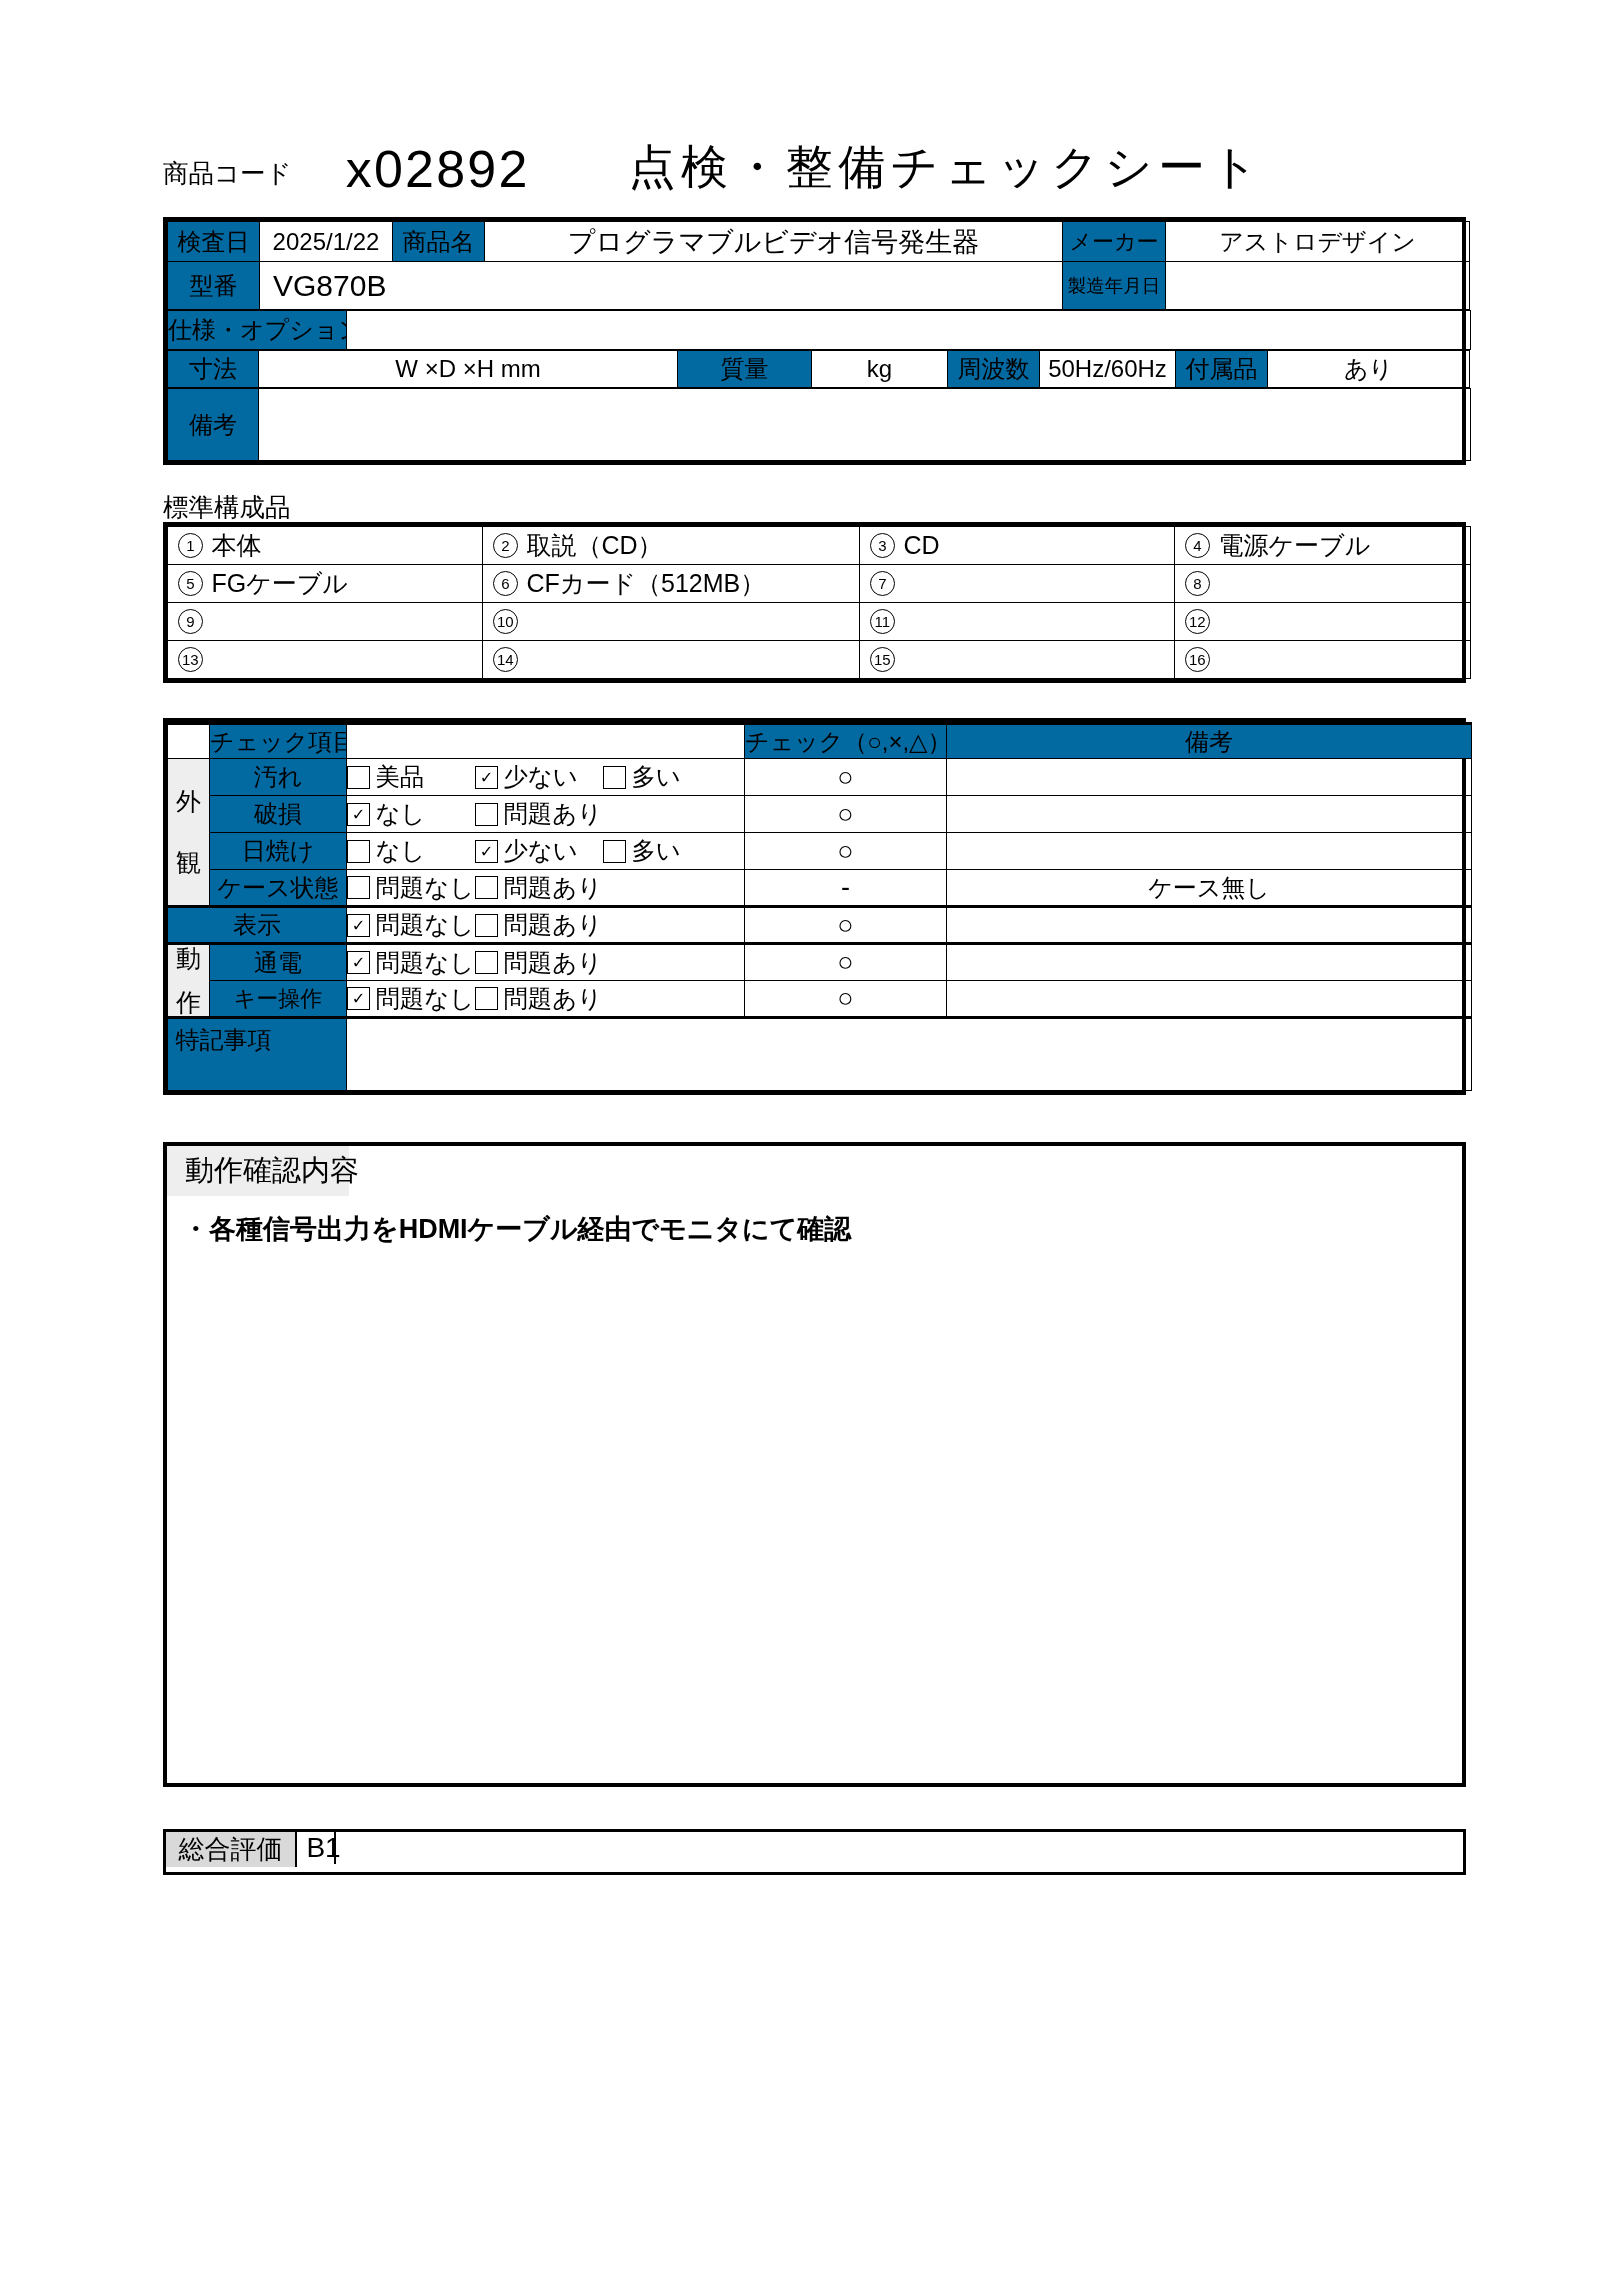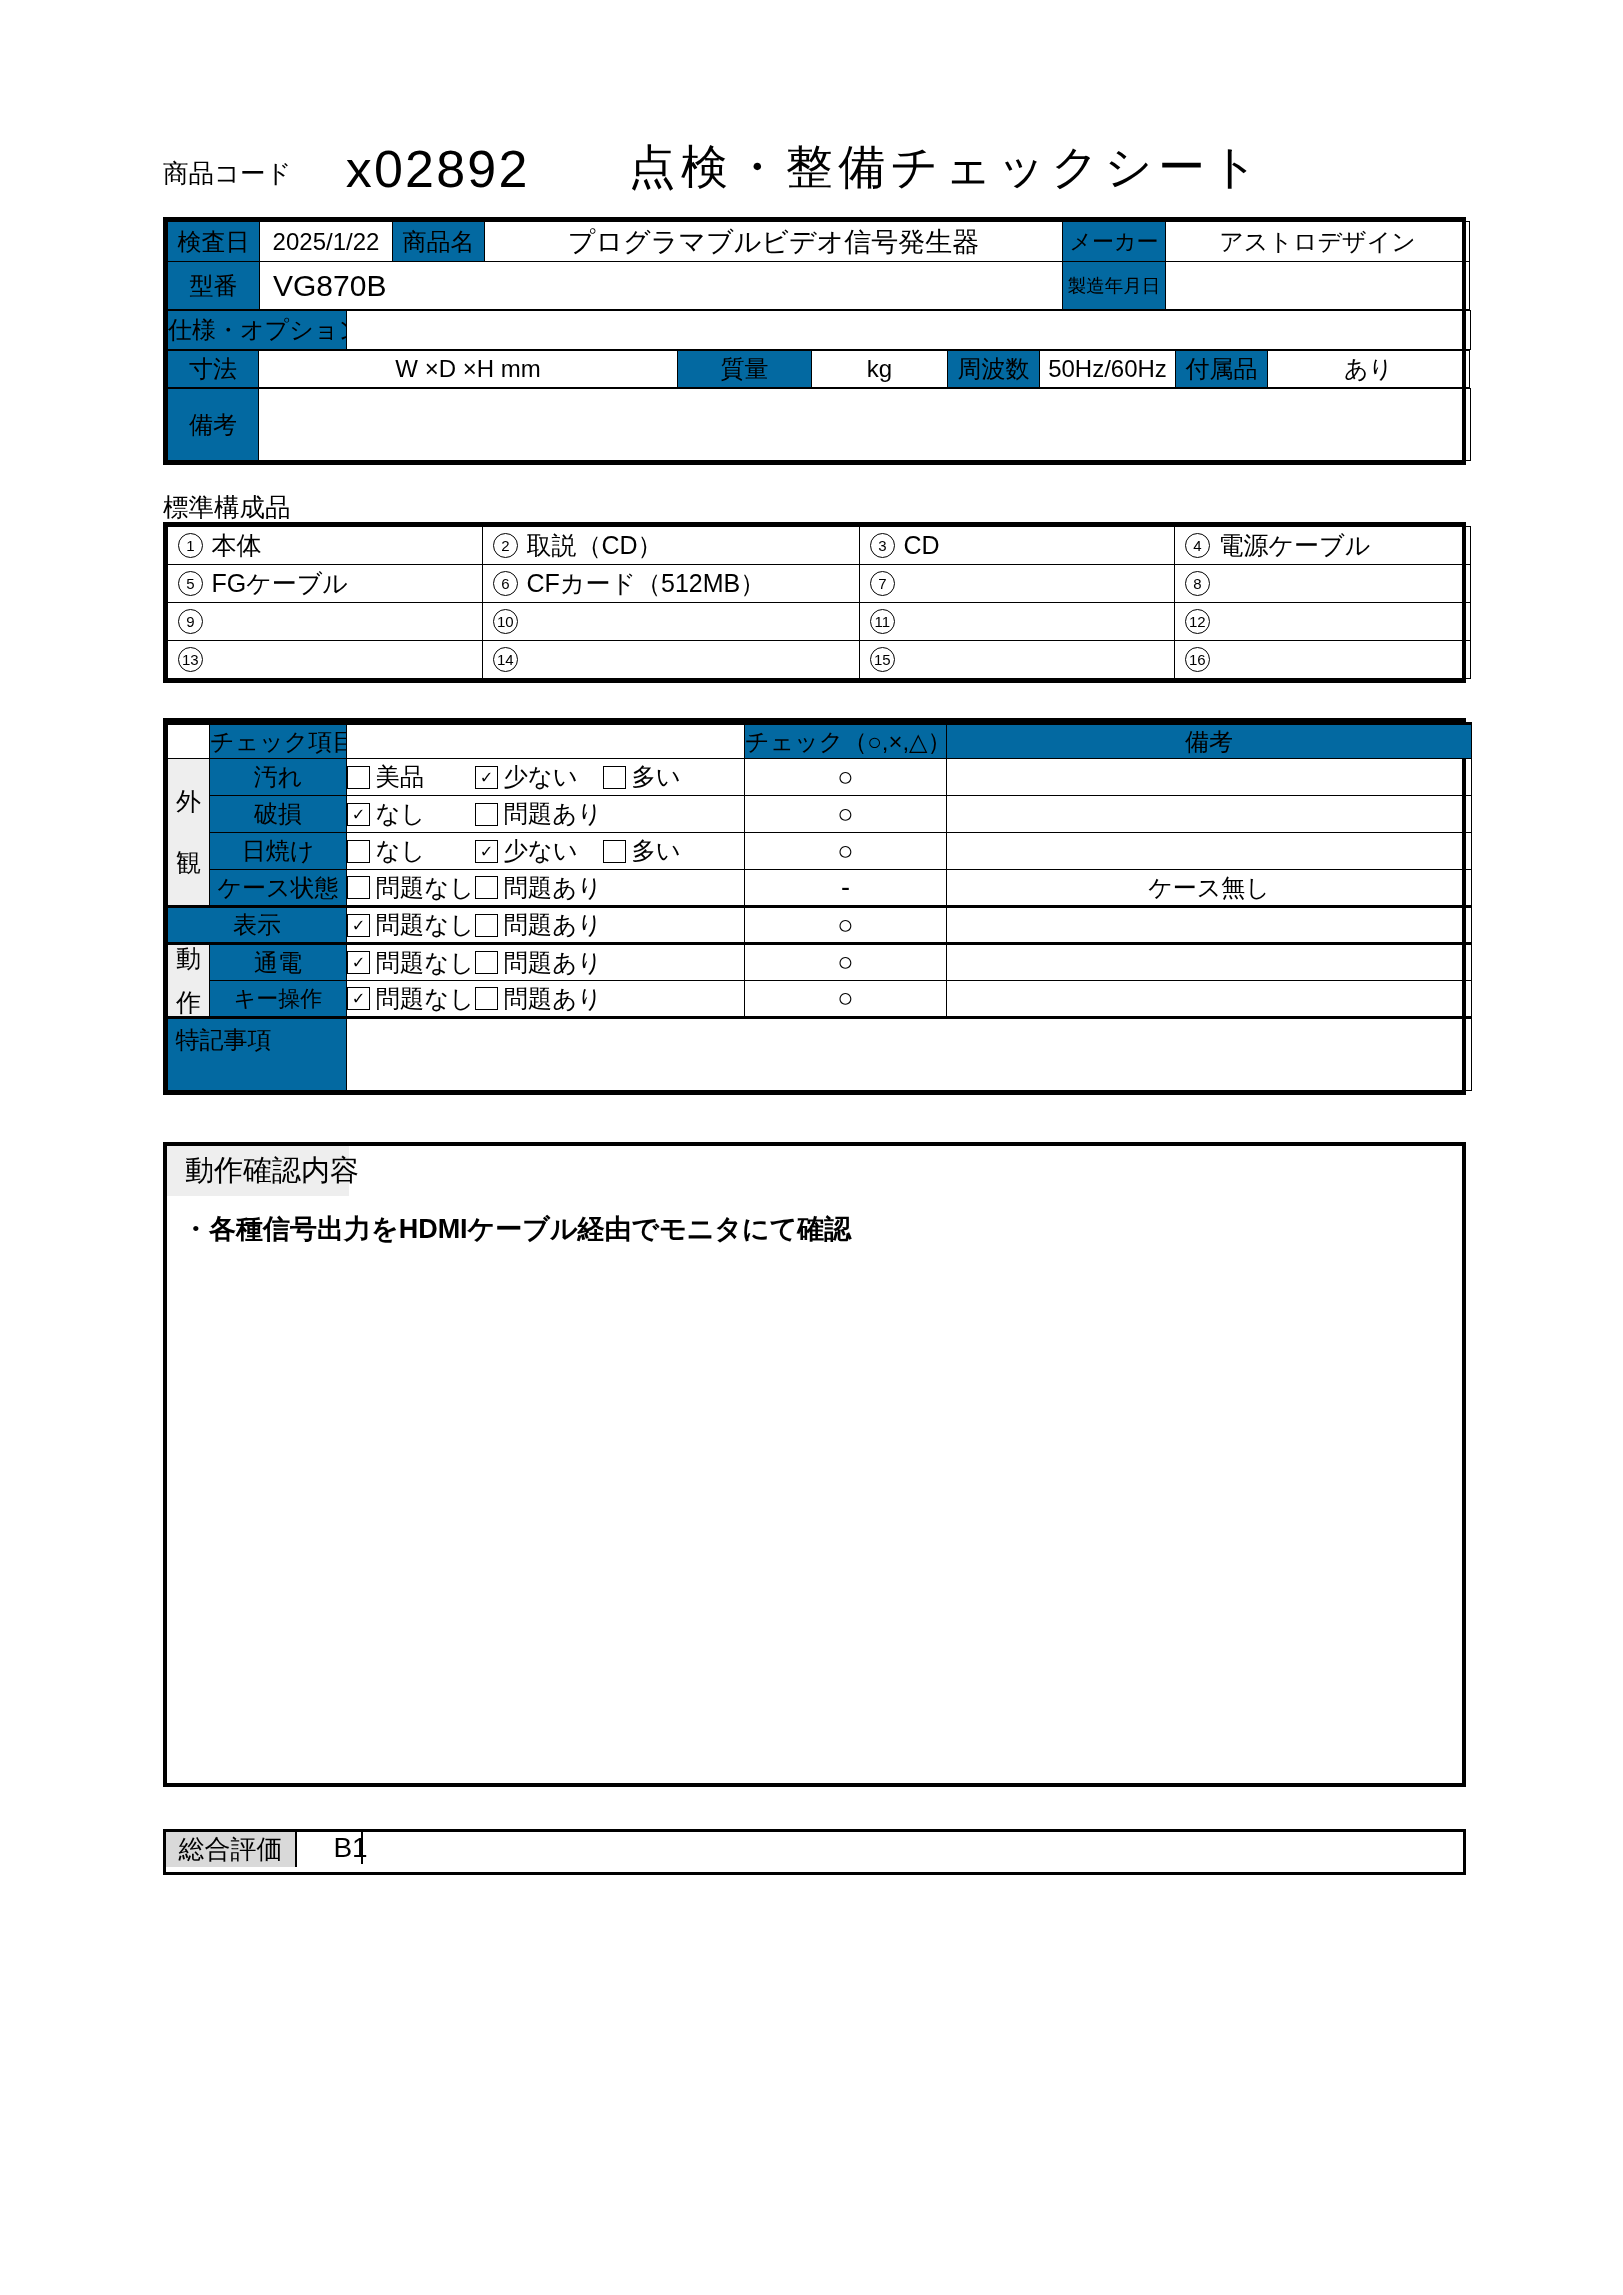--- a/index.html
+++ b/index.html
@@ -64,21 +64,21 @@
   .opbox { top:1142px; height:645px; border:4.3px solid #000; }
   .oplabel { background:#eeeeee; width:182px; height:50px; display:flex;
              align-items:center; padding-left:18px; font-size:29px; white-space:nowrap; }
   .opline { margin:15px 8px 0 15px; font-size:27px; white-space:nowrap;font-weight:bold; }
 
   
   .overall { top:1829px; height:46px; border:3.8px solid #000; display:flex; align-items:flex-start; }
   .ov-label { width:131px; background:#d9d9d9; border-right:2.2px solid #000;
               display:flex; align-items:center; justify-content:center; font-size:26px; }
   .ov-grade { width:23px; border-right:2.2px solid #000; display:flex;
-              align-items:center; justify-content:center; font-size:28px;margin-left:27px; }
+              align-items:center; justify-content:center; font-size:28px; }
   .ov-rest { flex:1; }
 </style>
 </head>
 <body>
 
 <div class="abs hdr">
   <span class="pc-label">商品コード</span>
   <span class="pc-value">x02892</span>
   <span class="sheet-title">点検・整備チェックシート</span>
 </div>

